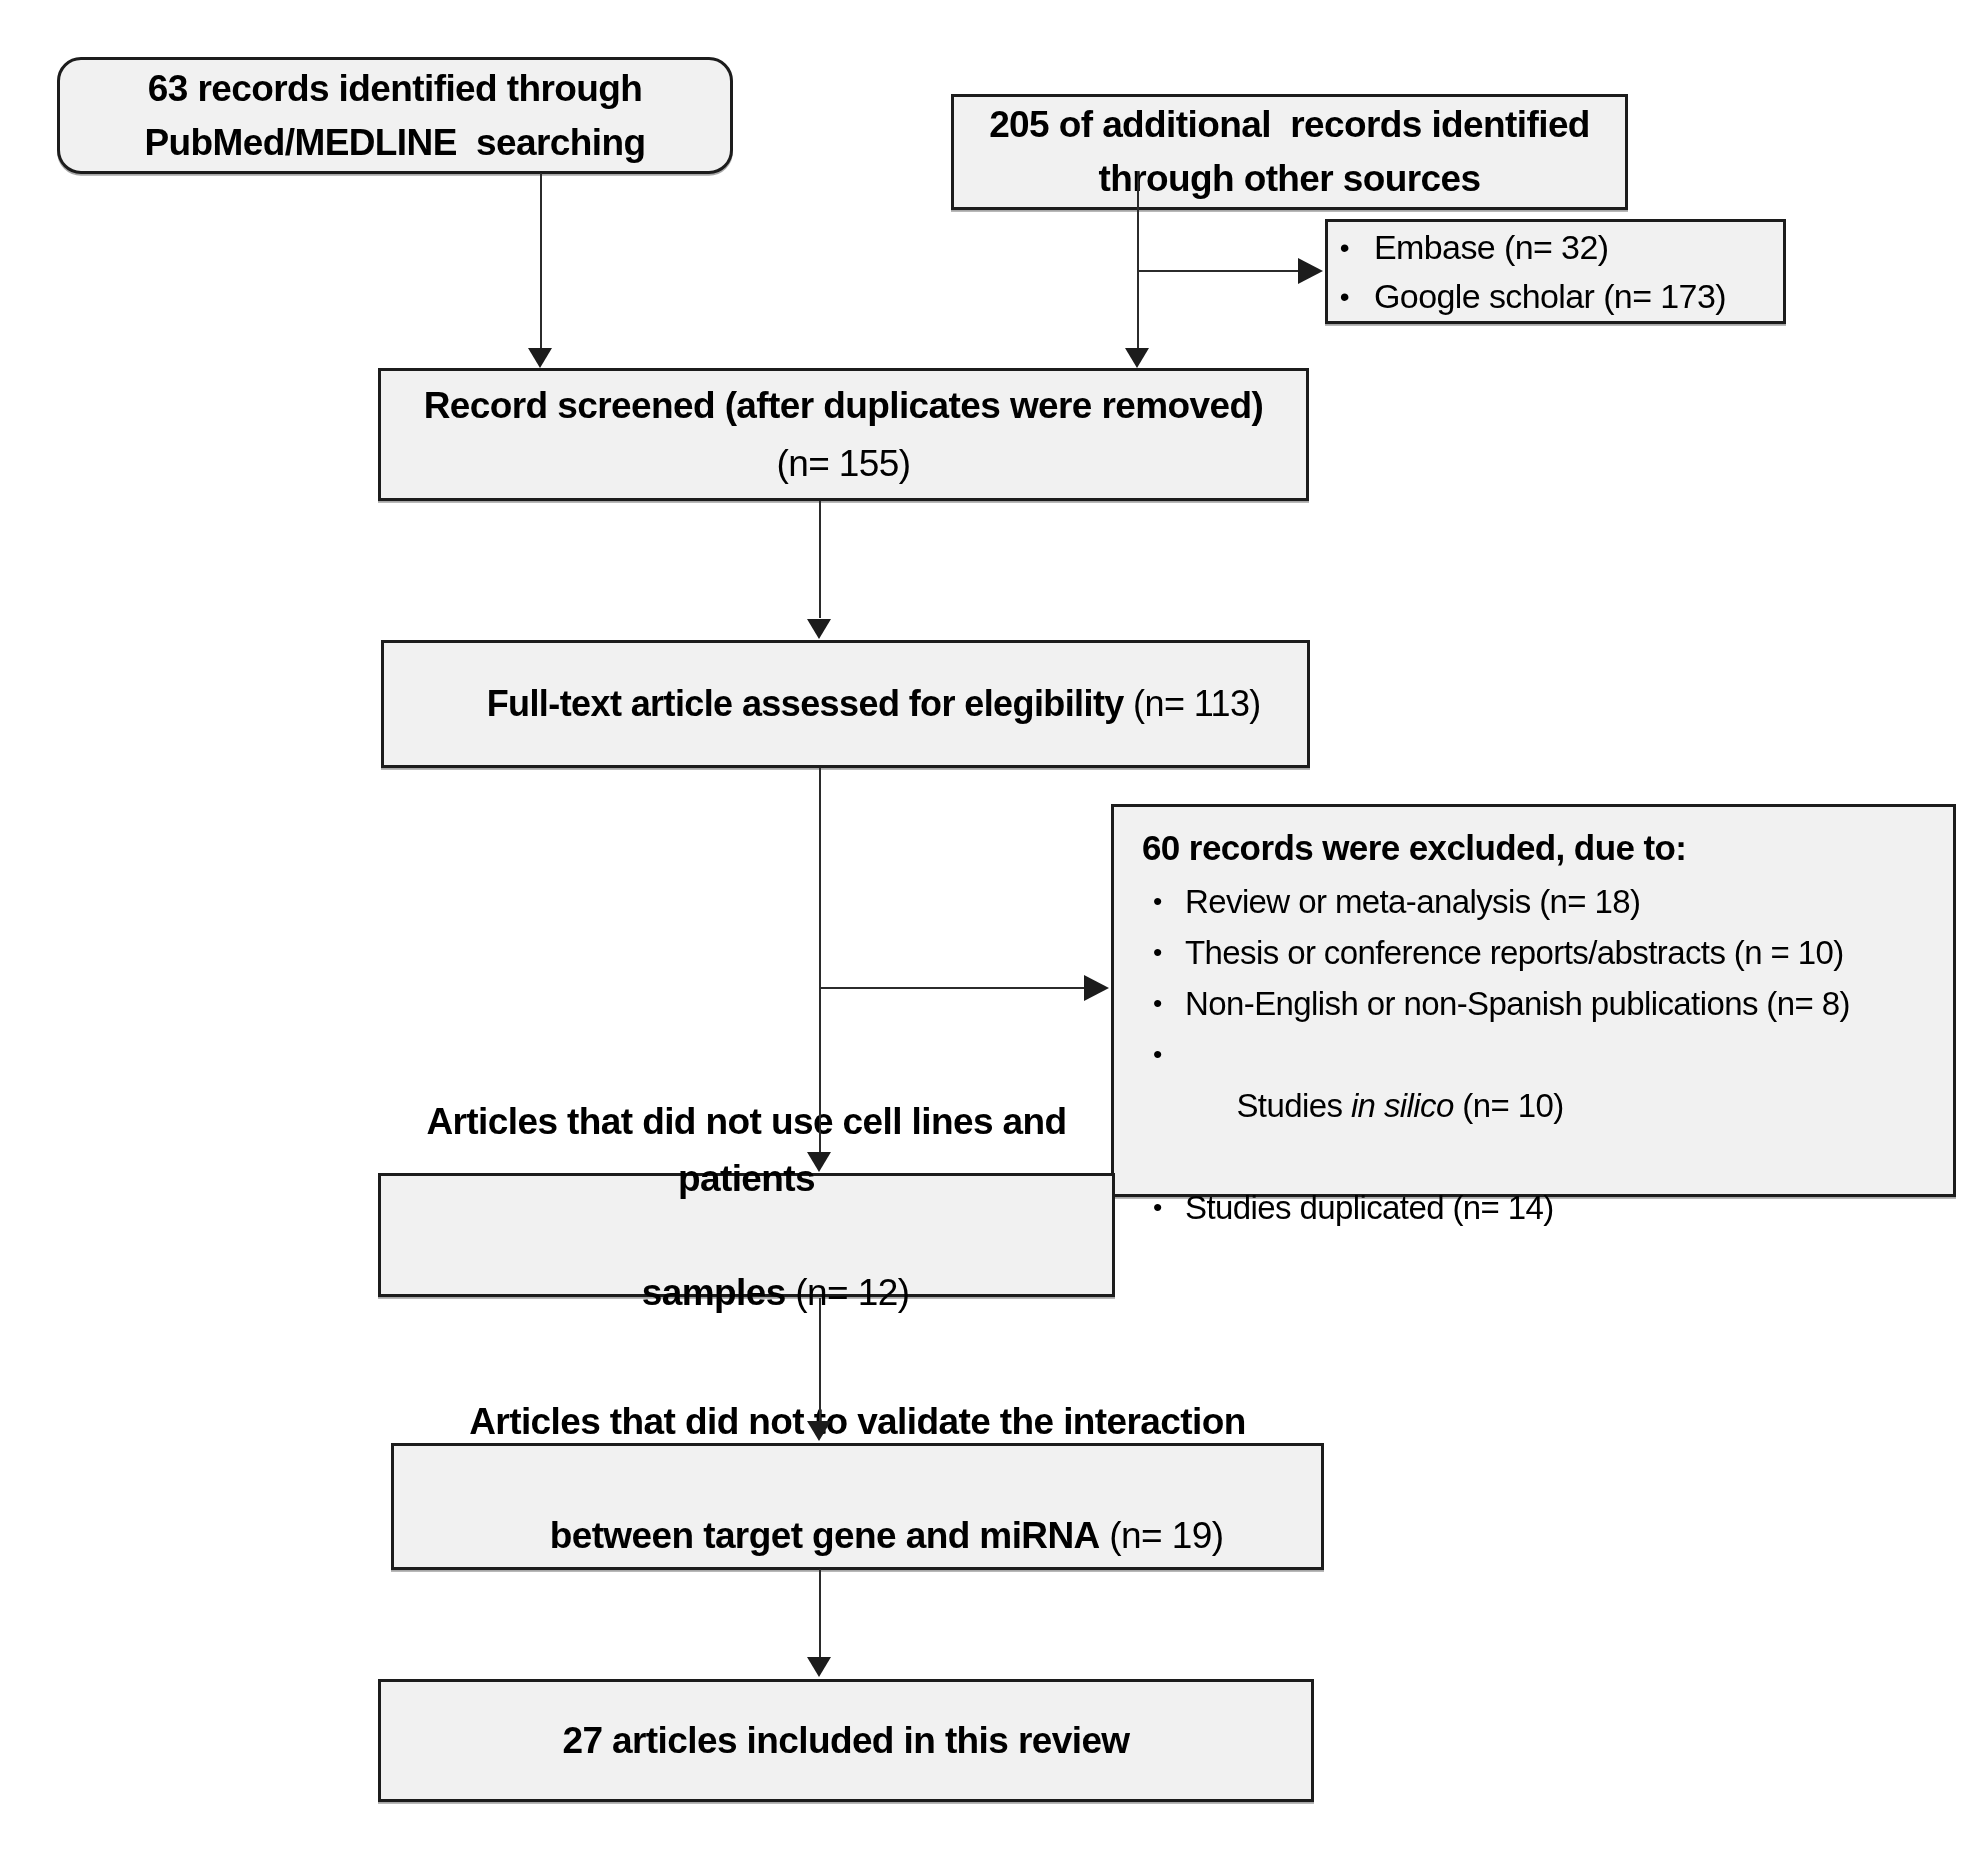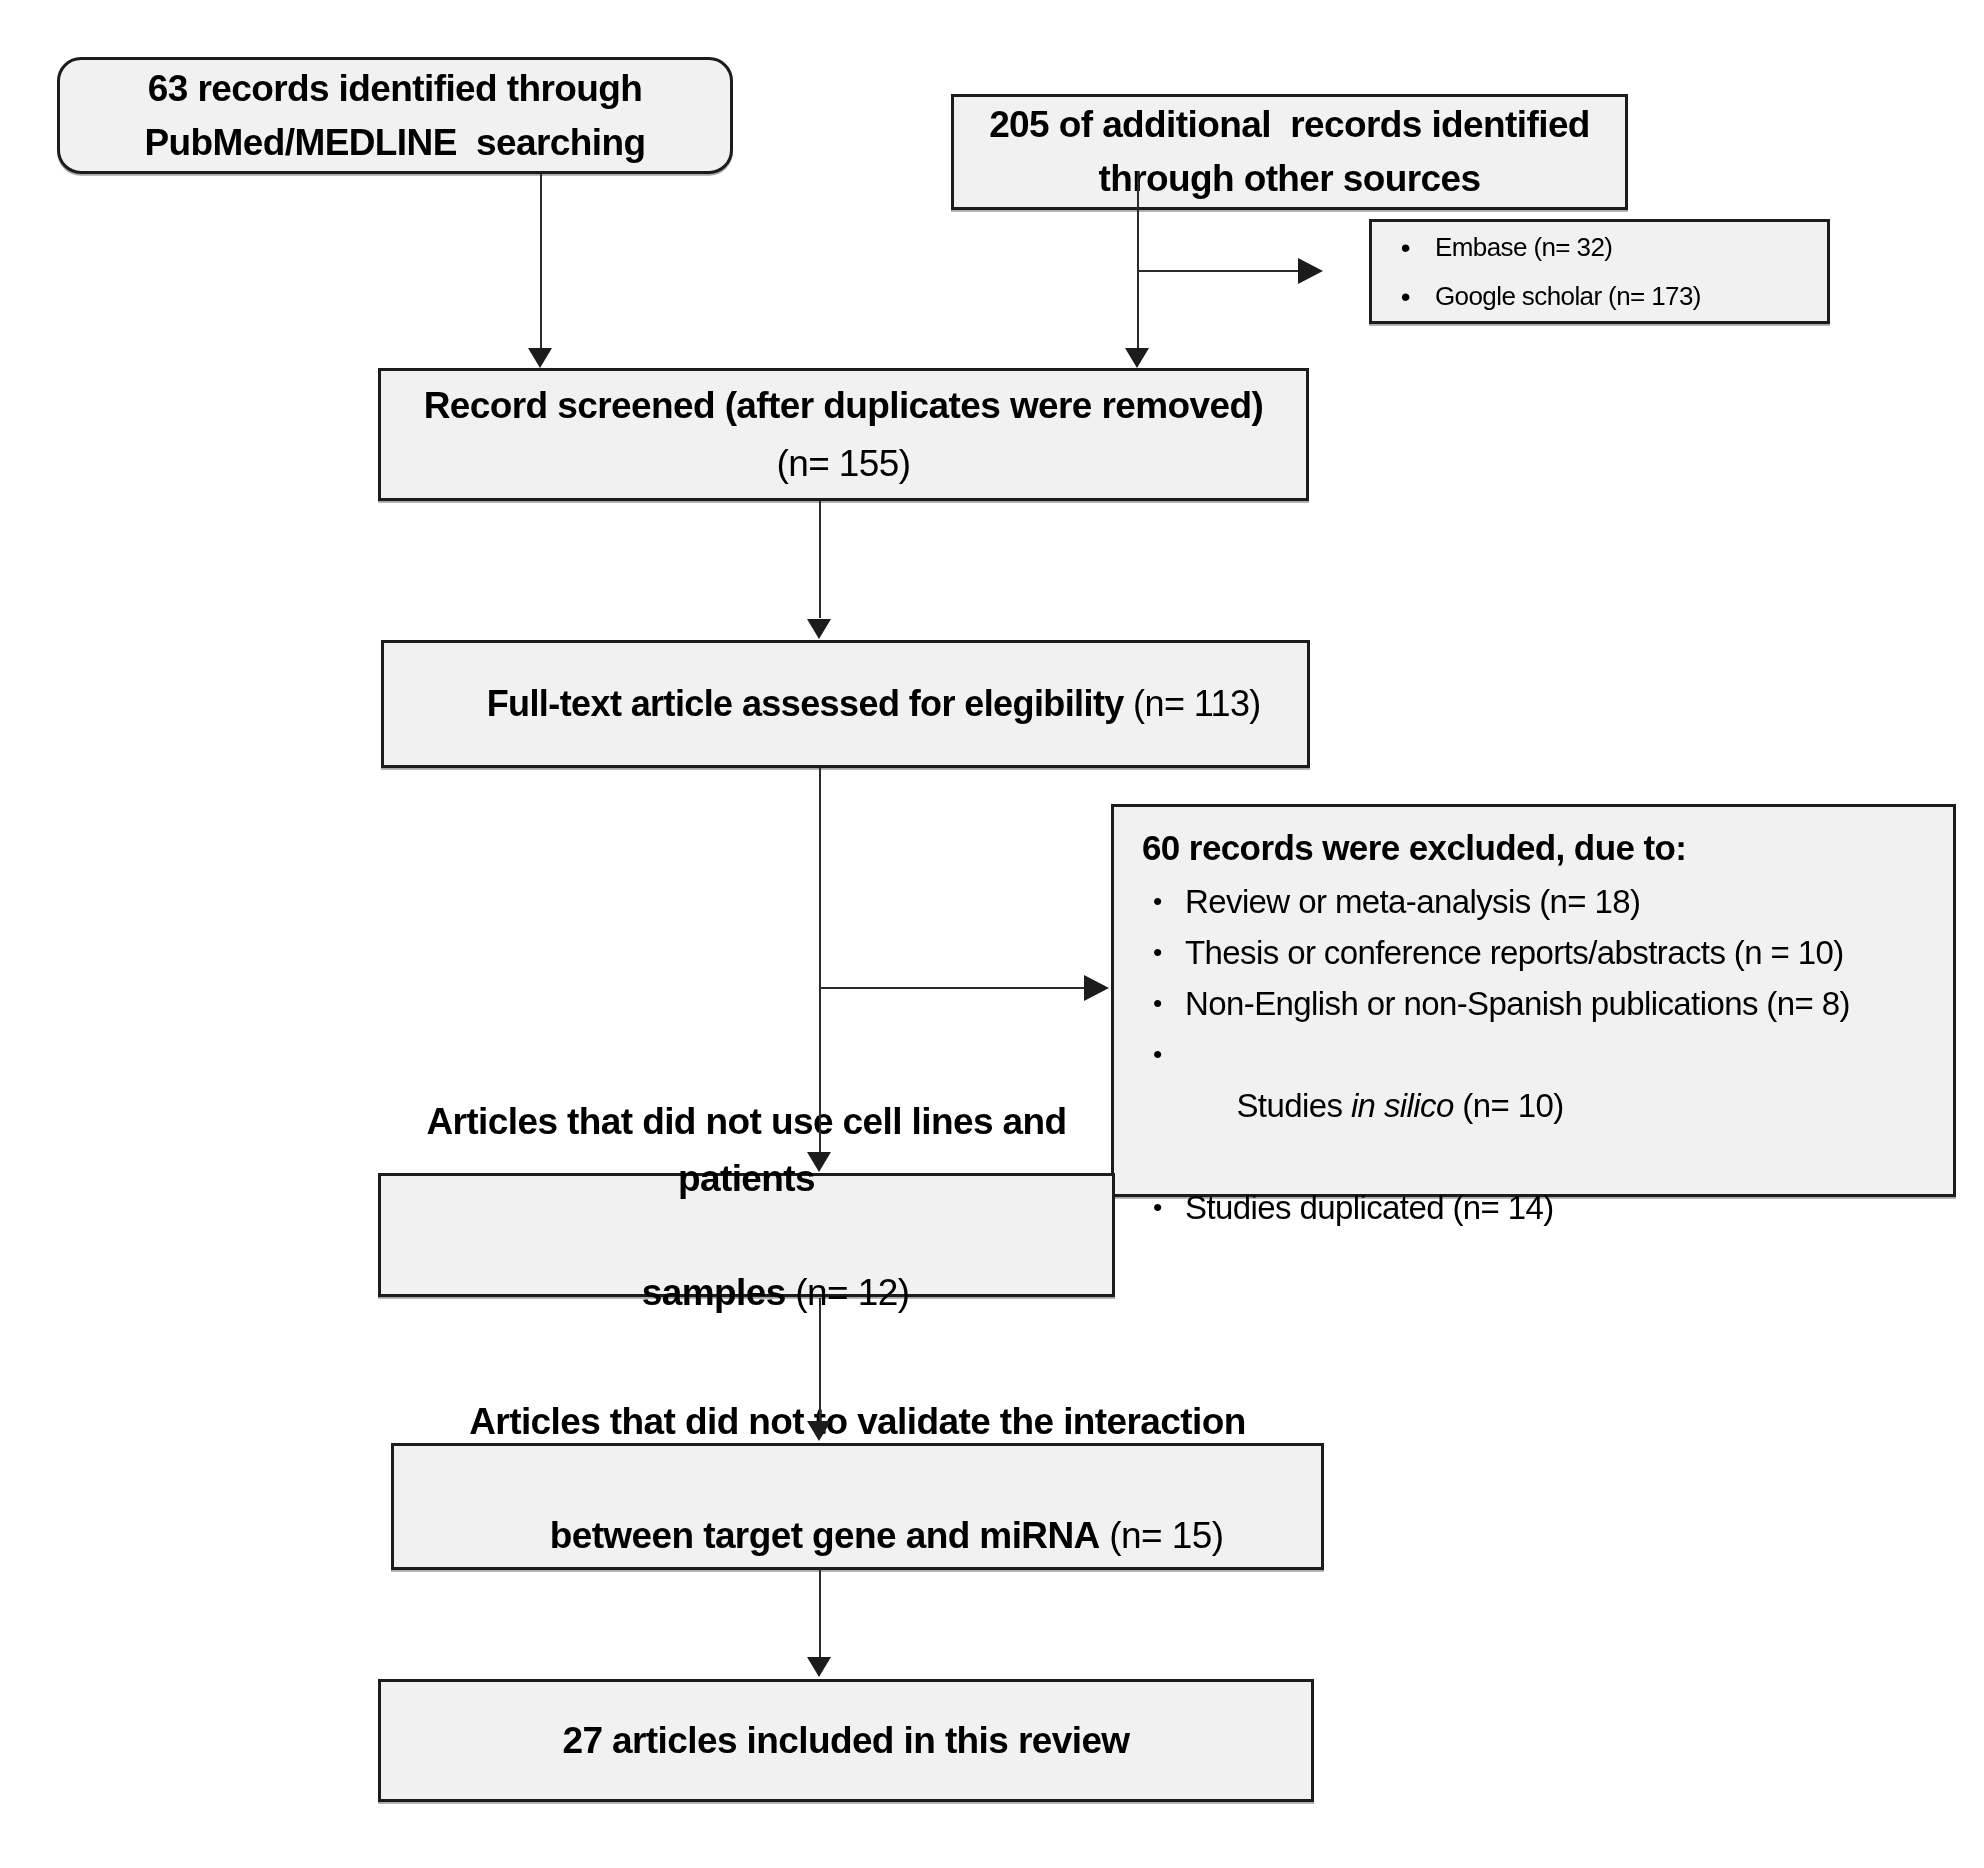--- a/index.html
+++ b/index.html
@@ -33,22 +33,22 @@
     letter-spacing: -0.6px;
   }
   .bold { font-weight: 700; }
   .reg  { font-weight: 400; }
   .italic { font-style: italic; }
 
   
   #box-pubmed      { left: 57px;   top: 57px;   width: 676px; height: 117px; font-size: 37px; line-height: 54px; font-weight: 700; border-radius: 24px; }
   #box-other       { left: 951px; top: 55px;   width: 677px; height: 116px; font-size: 37px; line-height: 54px; font-weight: 700; margin-top: 39px; }
 
-  #box-sources     { left: 1325px; top: 219px;  width: 461px;  height: 105px; font-size: 26px; line-height: 49px;
-                     align-items: flex-start; text-align: left; padding-left: 24px; margin-left: 44px; }
+  #box-sources     { left: 1325px; top: 219px;  width: 461px;  height: 105px; font-size: 34px; line-height: 49px;
+                     align-items: flex-start; text-align: left; padding-left: 7px; }
   #box-sources .bullet-row { position: relative; padding-left: 39px; white-space: pre-wrap; letter-spacing: -0.6px; }
   #box-sources .bullet-row::before { content: "•"; position: absolute; left: 4.8px; font-size: 28px; }
 
   #box-screened    { left: 378px;  top: 368px;  width: 931px; height: 133px; font-size: 37px; line-height: 58px; }
   #box-fulltext    { left: 381px;  top: 640px; width: 929px; height: 128px; font-size: 36px; justify-content: center; }
 
   #box-excluded    { left: 1111px; top: 804px; width: 845px; height: 393px;
                      align-items: flex-start; text-align: left; justify-content: flex-start;
                      padding: 12px 9.6px 0 28px; }
   #box-excluded .title { font-size: 35px; font-weight: 700; line-height: 57px; letter-spacing: -0.6px; white-space: pre-wrap; }
@@ -139,21 +139,21 @@
   <div class="box" id="box-nocell">
     <div class="line bold">Articles that did not use cell lines and patients</div>
     <div class="line">
       <span class="bold">samples</span><span class="reg"> (n= 12)</span>
     </div>
   </div>
 
   <div class="box" id="box-novalidate">
     <div class="line bold">Articles that did not to validate the interaction</div>
     <div class="line">
-      <span class="bold">between target gene and miRNA</span><span class="reg"> (n= 15)</span>
+      <span class="bold">between target gene and miRNA</span><span class="reg"> (n= 19)</span>
     </div>
   </div>
 
   <div class="box" id="box-included">
     <div class="line bold">27 articles included in this review</div>
   </div>
 
   <div class="vline" id="v-pubmed"></div>
   <div class="arrow-down" id="a-pubmed"></div>
 

